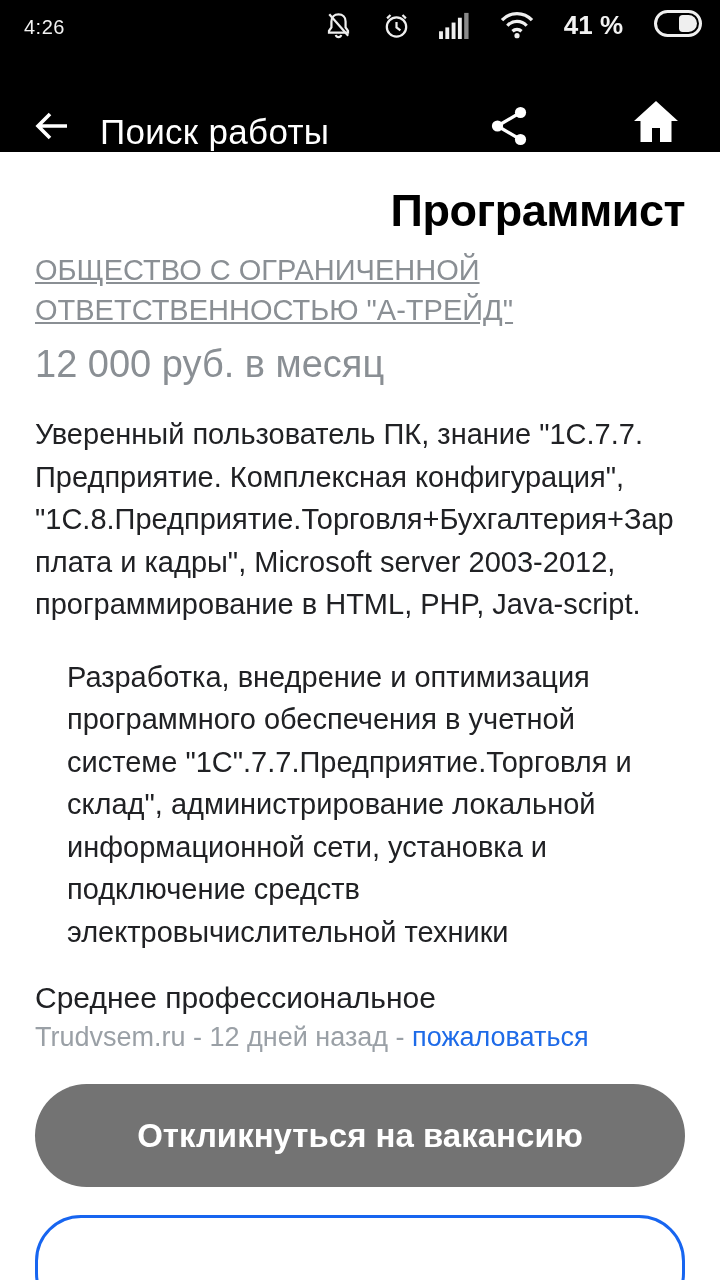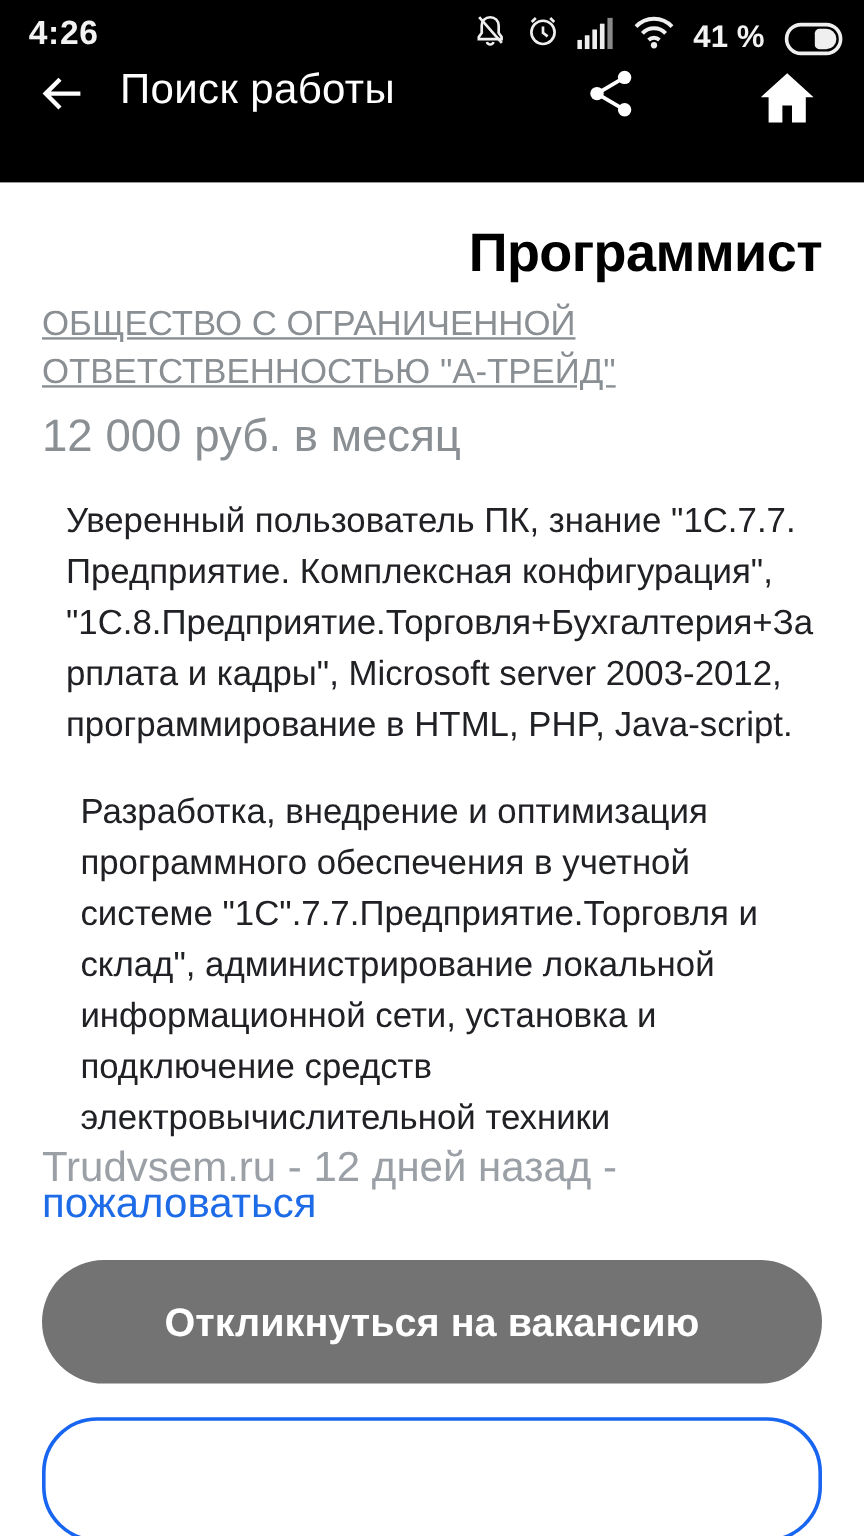--- a/index.html
+++ b/index.html
@@ -10,47 +10,47 @@
     -webkit-font-smoothing:antialiased;
   }
   .phone { width:720px; height:1280px; overflow:hidden; position:relative; background:#fff; }
 
   
   .status-bar {
     height:55px; background:#000;
     display:flex; align-items:center; justify-content:space-between;
     padding:0 18px 0 24px;
   }
-  .time { color:#f2f2f2; font-size:28px; font-weight:700; letter-spacing:0.5px; }
-  .status-icons { display:flex; align-items:flex-end; gap:13px; }
+  .time { color:#f2f2f2; font-size:20px; font-weight:400; letter-spacing:0.5px; }
+  .status-icons { display:flex; align-items:flex-start; gap:27px; }
   .battery-percent { color:#f2f2f2; font-size:26px; font-weight:700; margin-left:2px; }
   .battery { width:48px; height:27px; border:3px solid #efefef; border-radius:14px; position:relative; margin-left:4px; }
   .battery-fill { position:absolute; right:2px; top:2px; bottom:2px; width:18px; background:#efefef; border-radius:4px 9px 9px 4px; }
 
   
   .app-bar {
     height:97px; background:#000;
-    display:flex; align-items:flex-start;
+    display:flex; align-items:flex-end;
     padding:0 37px 0 28px;
   }
   .icon-btn { background:none; border:none; padding:0; display:flex; align-items:center; justify-content:center; cursor:pointer; }
   .app-title { color:#fff; font-size:35px; font-weight:400; margin-left:26px; flex:1; letter-spacing:0.3px; }
   .share-btn { margin-right:97px; }
 
   
   .content { padding:0 35px; }
   .job-title { margin-top:34px; font-size:45px; line-height:50px; font-weight:700; color:#000; letter-spacing:-0.5px;text-align:right; }
   .company  { margin-top:14px; font-size:29px; line-height:40px; color:#8a8f94;text-decoration:underline; }
   .location { font-size:29px; line-height:40px; color:#8a8f94; }
   .salary   { margin-top:16px; font-size:38px; line-height:36px; color:#8a8f94; }
   .desc     { font-size:29px; line-height:42.5px; color:#202124; overflow-wrap:break-word; word-break:break-word; }
-  .desc-1   { margin-top:31px;margin-left:20px; }
+  .desc-1   { margin-top:31px; }
   .desc-2   { margin-top:30px;margin-left:32px; }
   .education{ margin-top:26px; font-size:30px; line-height:38px; color:#202124; }
-  .source   { margin-top:5px; font-size:35px; line-height:30px; color:#9aa0a6; }
+  .source   { margin-top:5px; font-size:27px; line-height:30px; color:#9aa0a6; }
   .source a { color:#1E6BE8; text-decoration:none; cursor:pointer; }
 
   
   .btn-apply {
     display:block; width:100%; height:103px; margin-top:32px;
     background:#737373; border:none; border-radius:52px;
     color:#fff; font-size:33px; font-weight:700; font-family:inherit;
     cursor:pointer;
   }
   .btn-save {
@@ -134,20 +134,21 @@
       </span>
     </button>
   </div>
 
   <div class="content">
     <h1 class="job-title">Программист</h1>
     <p class="company">ОБЩЕСТВО С ОГРАНИЧЕННОЙ ОТВЕТСТВЕННОСТЬЮ "А-ТРЕЙД"</p>
     <p class="salary">12 000 руб. в месяц</p>
     <p class="desc desc-1">Уверенный пользователь ПК, знание "1С.7.7. Предприятие. Комплексная конфигурация", "1С.8.Предприятие.Торговля+Бухгалтерия+Зарплата и кадры", Microsoft server 2003-2012, программирование в HTML, PHP, Java-script.</p>
     <p class="desc desc-2">Разработка, внедрение и оптимизация программного обеспечения в учетной системе "1С".7.7.Предприятие.Торговля и склад", администрирование локальной информационной сети, установка и подключение средств электровычислительной техники</p>
+    <p class="education">Среднее профессиональное</p>
     <p class="source"><span>Trudvsem.ru - 12 дней назад - </span><a>пожаловаться</a></p>
 
     <button class="btn-apply">Откликнуться на вакансию</button>
 
     <button class="btn-save">
       
       
     </button>
   </div>
 

